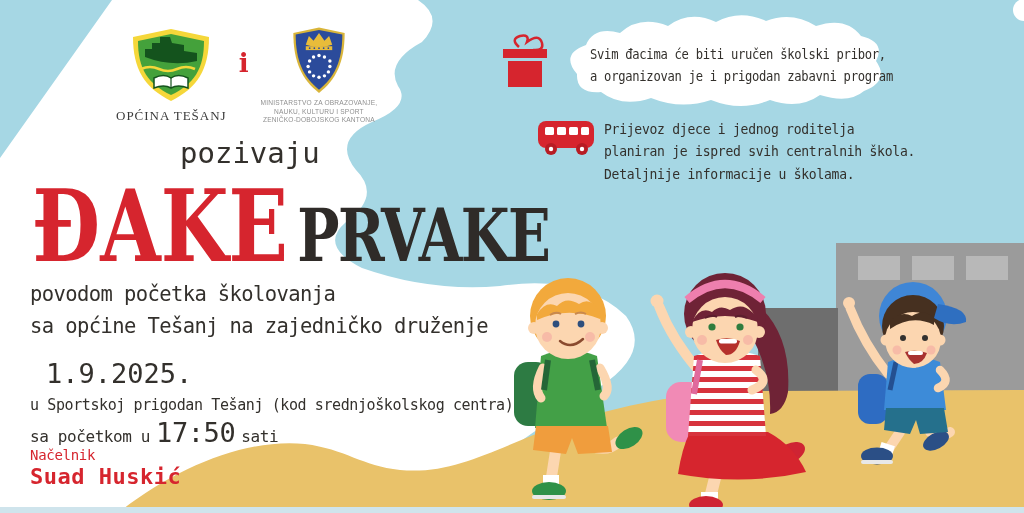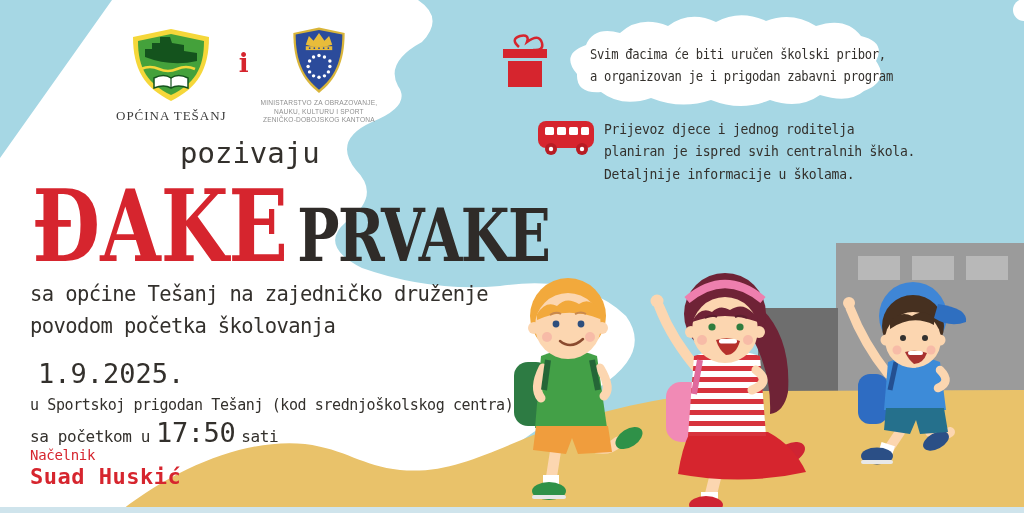--- a/index.html
+++ b/index.html
@@ -31,21 +31,21 @@
     position:absolute;left:32px;top:176px;display:flex;align-items:baseline;gap:12px;
     font-family:"DejaVu Serif", serif;font-weight:bold;line-height:1;
     transform:scaleX(.78);transform-origin:left top;white-space:nowrap;
   }
   .title-red{font-size:100px;color:#d6252e;}
   .title-dark{font-size:72px;color:#2f2b28;letter-spacing:-2px;}
   .subtitle{position:absolute;left:30px;top:278px;font-size:20.5px;line-height:32px;letter-spacing:-.6px;white-space:nowrap;}
   .details{position:absolute;left:30px;top:358px;white-space:nowrap;}
   .details .dline{letter-spacing:-.4px;}
   .dline1{font-size:16px;display:flex;align-items:baseline;}
-  .dline1 .big{font-size:27px;letter-spacing:0;margin-left:8px;}
+  .dline1 .big{font-size:27px;letter-spacing:0;margin-left:16px;}
   .dline2{font-size:15px;margin-top:7px;}
   .dline3{font-size:16px;display:flex;align-items:baseline;margin-top:3px;}
   .dline3 .big{font-size:27px;margin:0 6px;}
   .signature{position:absolute;left:30px;top:447px;color:#d6252e;}
   .sig-role{font-size:14px;letter-spacing:-.3px;}
   .sig-name{font-size:22px;font-weight:bold;letter-spacing:.5px;margin-top:1px;}
 
   
   .note{position:absolute;font-size:13.5px;line-height:1.62;letter-spacing:-.3px;
         transform:scaleX(.9);transform-origin:left top;white-space:nowrap;}
@@ -255,22 +255,22 @@
   </div>
 
   <div class="pozivaju">pozivaju</div>
 
   <div class="headline">
     <span class="title-red">ĐAKE</span>
     <span class="title-dark">PRVAKE</span>
   </div>
 
   <div class="subtitle">
+    <div>povodom početka školovanja</div>
     <div>sa općine Tešanj na zajedničko druženje</div>
-    <div>povodom početka školovanja</div>
   </div>
 
   <div class="details">
     <div class="dline dline1">
       <span class="big">1.9.2025.</span>
     </div>
     <div class="dline dline2">u Sportskoj prigodan Tešanj (kod srednjoškolskog centra)</div>
     <div class="dline dline3">
       <span>sa početkom u</span>
       <span class="big">17:50</span>

